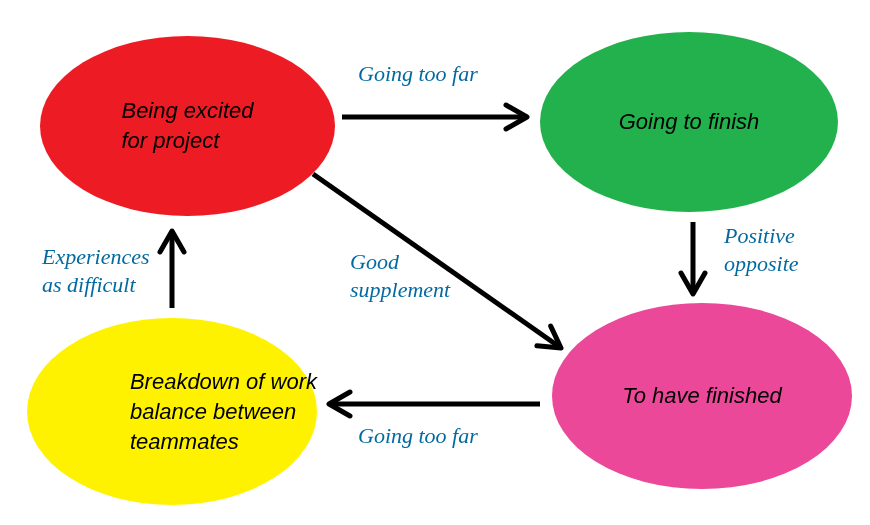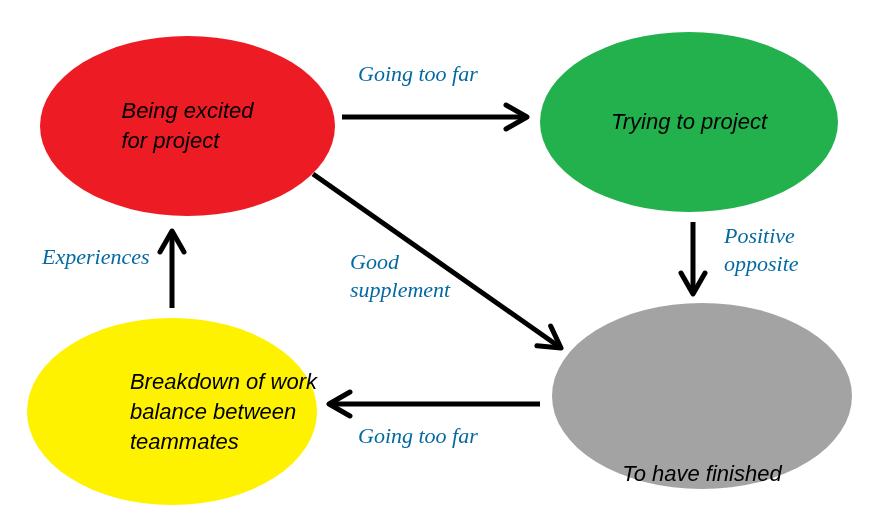--- a/index.html
+++ b/index.html
@@ -77,25 +77,25 @@
 
   <div class="node node-red" style="background: rgb(237, 28, 36);">
     <div class="node-text">
       <span>Being excited</span>
       <span>for project</span>
     </div>
   </div>
 
   <div class="node node-green" style="background: rgb(34, 177, 76);">
     <div class="node-text">
-      <span>Trying to project</span>
+      <span>Going to finish</span>
     </div>
   </div>
 
-  <div class="node node-blue" style="background: #a3a3a3; align-items: flex-end;">
+  <div class="node node-blue" style="background: #ec4899;">
     <div class="node-text">
       <span>To have finished</span>
     </div>
   </div>
 
   <div class="node node-yellow" style="background: rgb(255, 242, 0); justify-content: flex-end;">
     <div class="node-text">
       <span>Breakdown of work</span>
       <span>balance between</span>
       <span>teammates</span>
@@ -115,15 +115,16 @@
     <span>Good</span>
     <span>supplement</span>
   </div>
 
   <div class="edge-label label-bottom">
     <span>Going too far</span>
   </div>
 
   <div class="edge-label label-left">
     <span>Experiences</span>
+    <span>as difficult</span>
   </div>
 
 </div>
 
 </body></html>

